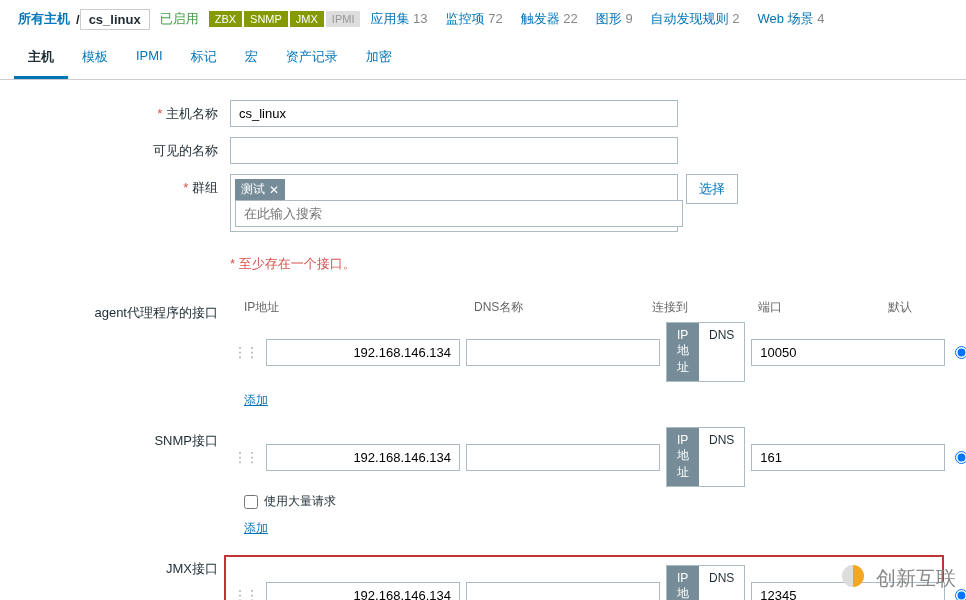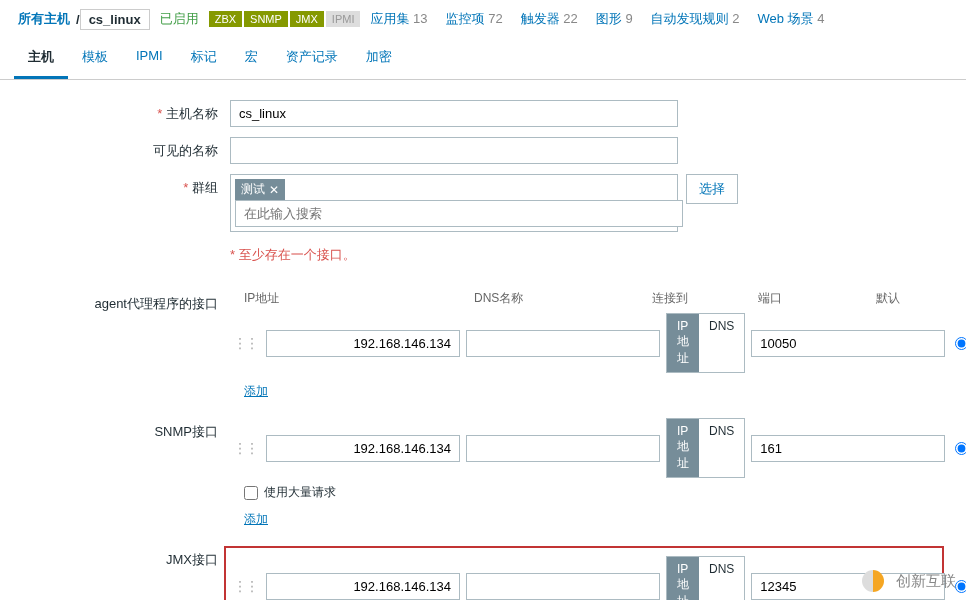--- a/index.html
+++ b/index.html
@@ -31,49 +31,49 @@
     .field { flex: 1; max-width: 720px; }
     .field input[type="text"] { width: 448px; padding: 5px 8px; border: 1px solid #acbbc2; font-size: 13px; }
     
     .group-select { display: flex; align-items: flex-start; gap: 8px; }
     .tags-input { border: 1px solid #acbbc2; width: 448px; padding: 4px; }
     .tag { display: inline-flex; align-items: center; background: #768d99; color: #fff; padding: 2px 6px; font-size: 12px; gap: 4px; }
     .tag .x { cursor: pointer; }
     .tags-input input { border: none; outline: none; width: 100%; padding: 4px; color: #999; font-size: 12px; }
     .btn { border: 1px solid #acbbc2; background: #fff; color: #0275b8; padding: 5px 12px; cursor: pointer; font-size: 13px; }
     
-    .iface-note { color: #d9534f; margin-top: 4px; margin-bottom: 16px; }
+    .iface-note { color: #d9534f; margin-top: 13px; margin-bottom: 16px; }
     .iface-note .req { color: #d9534f; }
     
     .iface-headers { display: flex; color: #666; font-size: 12px; margin-bottom: 6px; padding-left: 14px; }
     .iface-headers .h-ip { width: 230px; }
     .iface-headers .h-dns { width: 178px; }
     .iface-headers .h-conn { width: 106px; }
     .iface-headers .h-port { width: 118px; }
-    .iface-headers .h-def { width: 50px; }
+    .iface-headers .h-def { width: 50px; margin-left: 12px; }
     
     .iface-row { display: flex; align-items: center; gap: 6px; margin-bottom: 6px; }
     .drag { color: #aaa; cursor: grab; font-size: 14px; letter-spacing: -2px; padding: 0 3px; }
     .iface-ip { width: 222px; padding: 5px 8px; border: 1px solid #acbbc2; font-size: 13px; text-align: right; }
     .iface-dns { width: 170px; padding: 5px 8px; border: 1px solid #acbbc2; font-size: 13px; }
     .toggle-group { display: flex; border: 1px solid #acbbc2; }
     .toggle { padding: 5px 10px; cursor: pointer; font-size: 12px; }
     .toggle.active { background: #768d99; color: #fff; }
     .iface-port { width: 112px; padding: 5px 8px; border: 1px solid #acbbc2; font-size: 13px; }
     .radio-def { margin: 0 4px; }
     
     .add-link { color: #0275b8; cursor: pointer; font-size: 12px; text-decoration: underline; margin-left: 14px; display: inline-block; margin-top: 4px; }
     
     .checkbox-row { display: flex; align-items: center; gap: 6px; margin: 6px 0 6px 14px; font-size: 12px; }
     .checkbox-row input { width: 14px; height: 14px; }
     
     .iface-section { margin-bottom: 18px; }
     .highlight-box { border: 2px solid #c23434; padding: 8px 4px 10px 4px; margin-left: -6px; margin-right: 6px; }
     
-    .watermark { position: fixed; right: 10px; bottom: 8px; color: #888; font-size: 15px; display: flex; align-items: center; gap: 12px; }
+    .watermark { position: fixed; right: 10px; bottom: 8px; color: #888; font-size: 20px; display: flex; align-items: flex-start; gap: 12px; }
     .watermark .logo { width: 22px; height: 22px; border-radius: 50%; background: conic-gradient(#f5a623 0 50%, #ddd 0); display: inline-block; }
   </style>
 </head>
 <body>
 
 <div class="top-bar">
   <div class="breadcrumb">
     <a href="#">所有主机</a>
     <span>/</span>
     <span class="host">cs_linux</span>

